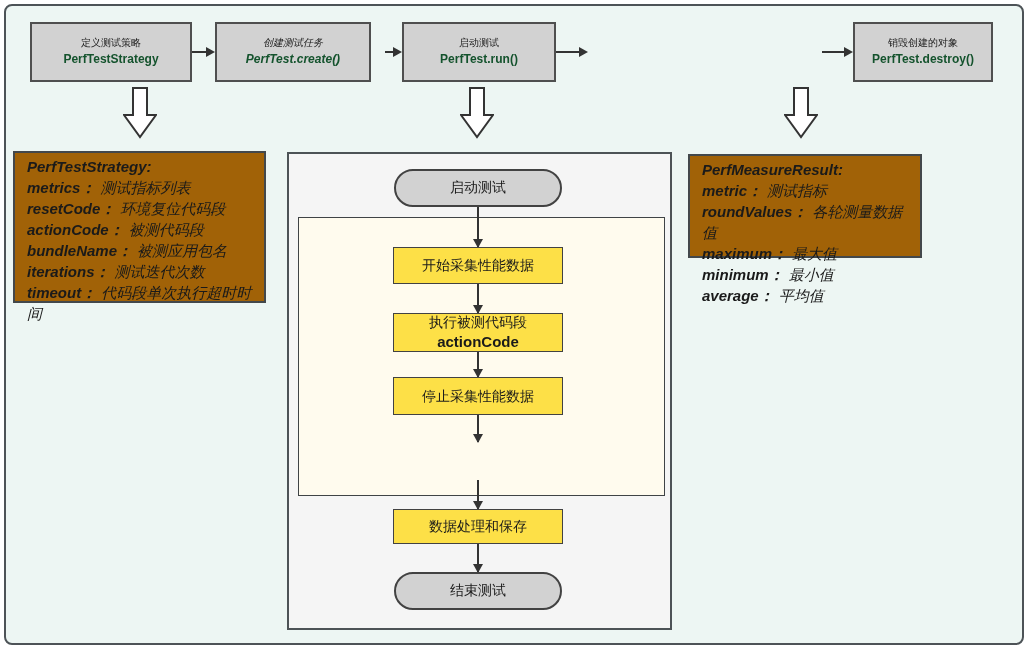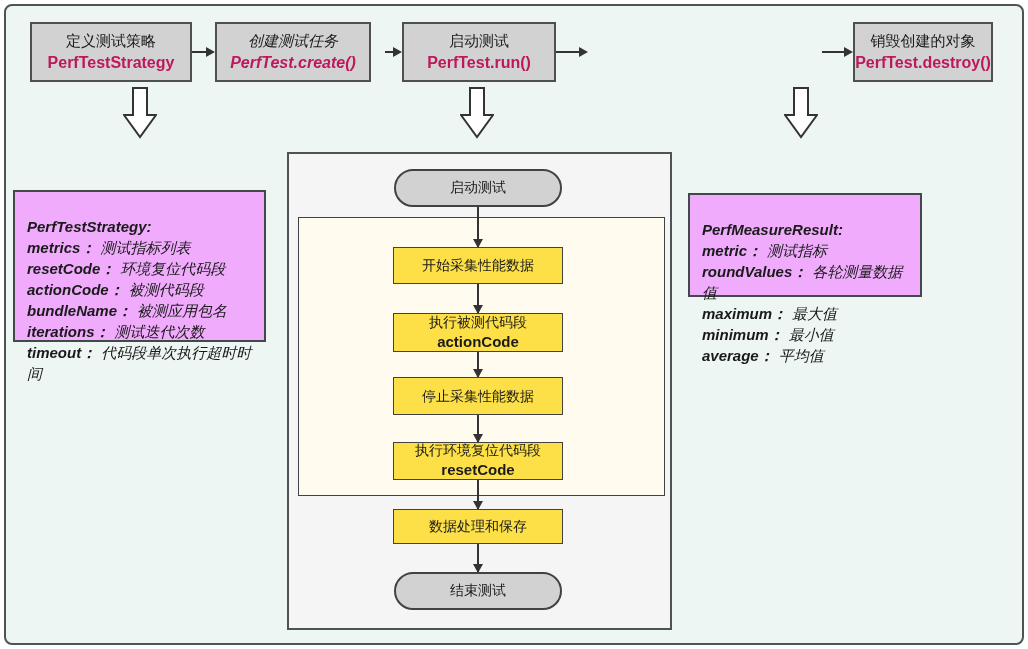--- a/index.html
+++ b/index.html
@@ -30,22 +30,22 @@
     top: 22px; height: 60px;
     background: #d2d2d2;
     border: 2px solid #4f4f4f;
     display: flex;
     flex-direction: column;
     align-items: center;
     justify-content: center;
     text-align: center;
     line-height: 1.45;
   }
-  .step-box .cn { font-size: 15px; color: #1a1a1a; }
-  .step-box .code { font-size: 16px; font-weight: bold; color: #be185d; }
+  .step-box .cn { font-size: 10px; color: #1a1a1a; }
+  .step-box .code { font-size: 12px; font-weight: bold; color: #14532d; }
 
   
   .harrow {
     position: absolute;
     top: 51px;
     height: 0;
     border-top: 2px solid #333;
   }
   .harrow::after {
     content: "";
@@ -56,27 +56,26 @@
     border-top: 5px solid transparent;
     border-bottom: 5px solid transparent;
   }
 
   
   .big-arrow { position: absolute; top: 87px; width: 34px; height: 52px; }
 
   
   .panel {
     position: absolute;
-    background: #f0abfc;
+    background: #a16207;
     border: 2px solid #43484b;
-    padding: 24px 12px;
+    padding: 3px 12px;
     font-style: italic;
     font-size: 15px;
     line-height: 21px;
-    margin-top: 39px;
   }
   .panel .p-title { font-weight: bold; }
   .panel .k { font-weight: bold; }
   .panel .sep { font-weight: bold; margin-right: 5px; }
   #strategy-panel { left: 13px; top: 151px; width: 253px; height: 152px; }
   #result-panel  { left: 688px; top: 154px; width: 234px; height: 104px; }
 
   
   .flow-container {
     position: absolute;
@@ -212,24 +211,20 @@
       <span>执行被测代码段</span>
       <span class="code">actionCode</span>
     </div>
     <div class="varrow" style="top:198px;height:25px;"></div>
 
     <div class="flow-box" style="top:223px;height:38px;">
       <span>停止采集性能数据</span>
     </div>
     <div class="varrow" style="top:261px;height:27px;"></div>
 
-    <div class="flow-box" style="top:288px;height:38px;">
-      <span>执行环境复位代码段</span>
-      <span class="code">resetCode</span>
-    </div>
     <div class="varrow" style="top:326px;height:29px;"></div>
 
     <div class="flow-box" style="top:355px;height:35px;">
       <span>数据处理和保存</span>
     </div>
     <div class="varrow" style="top:390px;height:28px;"></div>
 
     <div class="pill" id="end-pill">
       <span>结束测试</span>
     </div>

